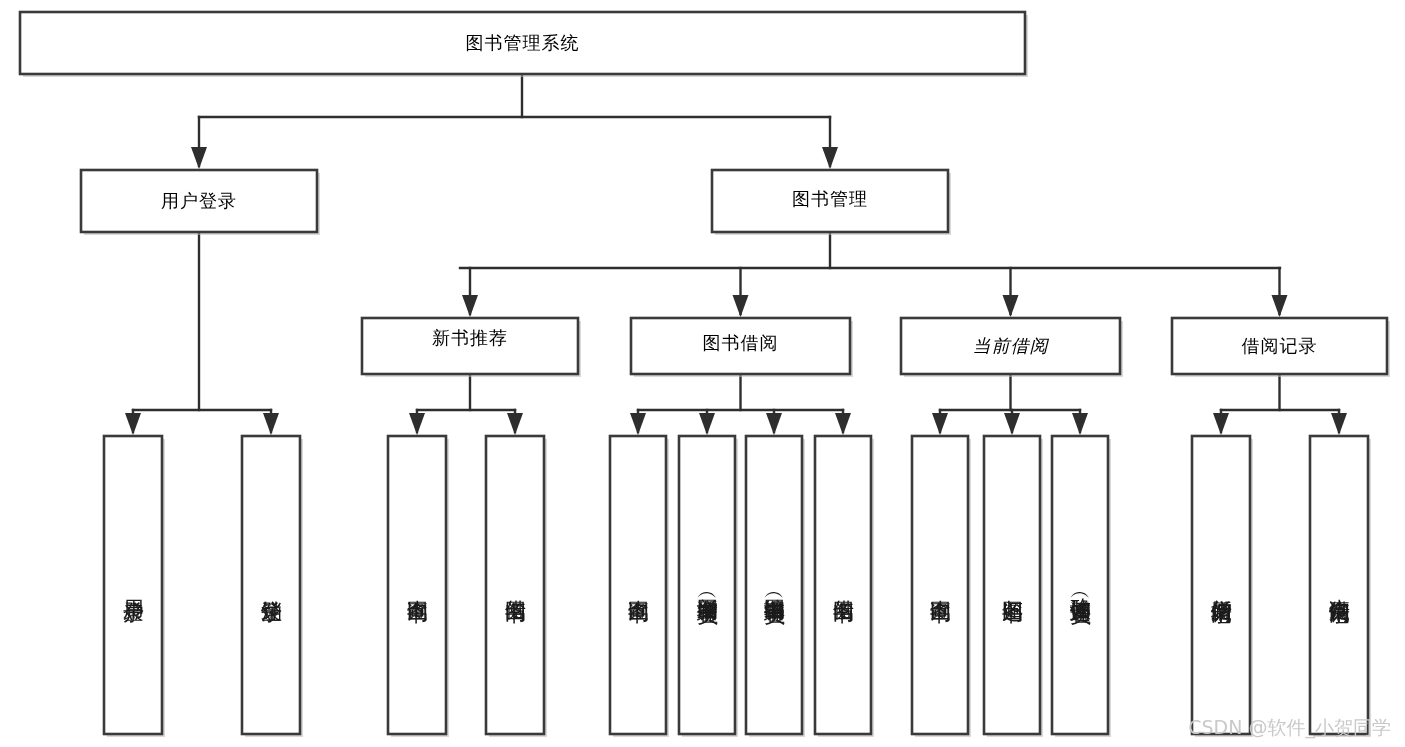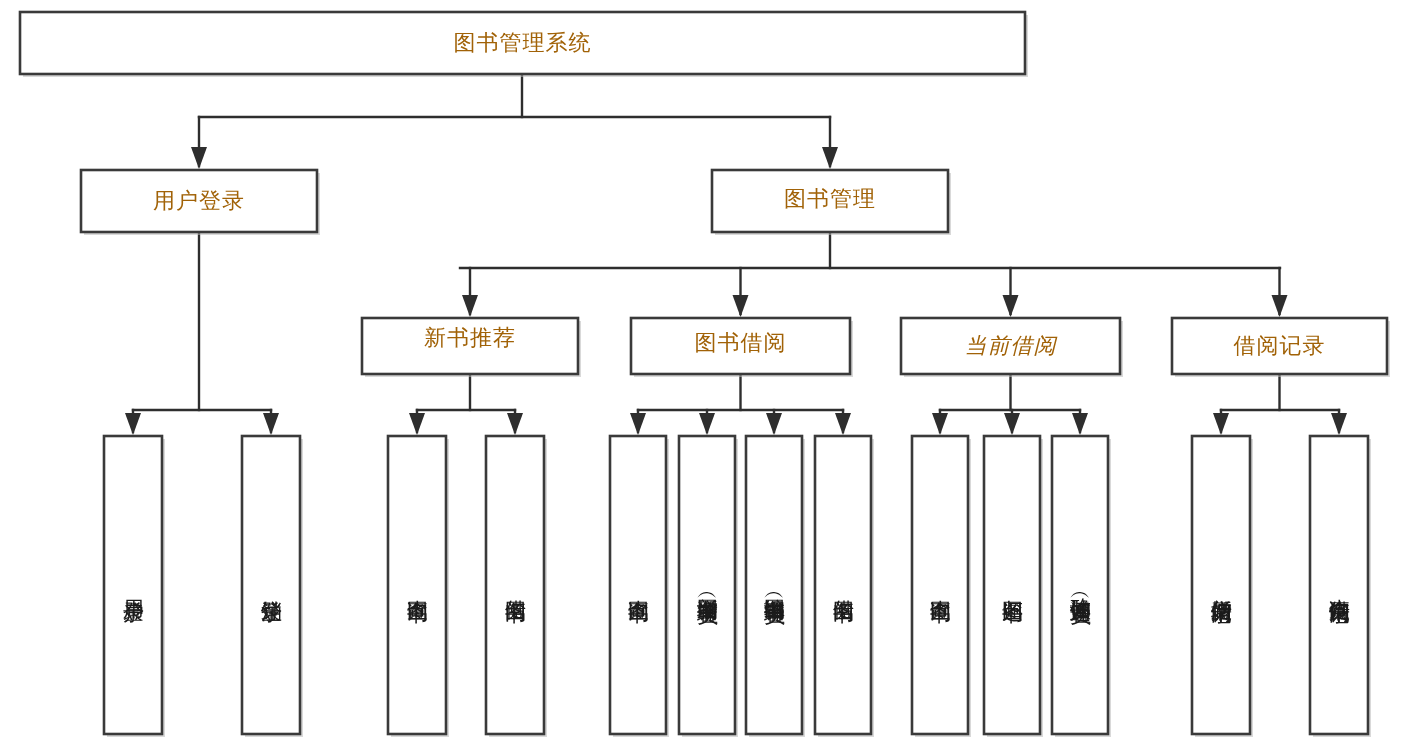--- a/index.html
+++ b/index.html
@@ -58,22 +58,22 @@
     letter-spacing: 1px;
     white-space: nowrap;
     pointer-events: none;
   }
   .hlabel-wrap {
     position: absolute;
     display: flex;
     align-items: center;
     justify-content: center;
     font-family: "DejaVu Sans", "Liberation Sans", sans-serif;
-    font-size: 22px;
-    color: #a16207;
+    font-size: 18px;
+    color: #000000;
     letter-spacing: 1px;
     white-space: nowrap;
     pointer-events: none;
   }
   #watermark {
     position: absolute;
     right: 14px;
     bottom: 6px;
     font-family: "DejaVu Sans", "Liberation Sans", sans-serif;
     font-size: 19px;
@@ -199,13 +199,14 @@
       <div class="vlabel-wrap" style="left: 610px; top: 436px; width: 56px; height: 298px;">查询图书</div>
       <div class="vlabel-wrap" style="left: 679px; top: 436px; width: 56px; height: 298px;">新增图书（管理员）</div>
       <div class="vlabel-wrap" style="left: 746px; top: 436px; width: 56px; height: 298px;">编辑图书（管理员）</div>
       <div class="vlabel-wrap" style="left: 815px; top: 436px; width: 56px; height: 298px;">借阅图书</div>
       <div class="vlabel-wrap" style="left: 912px; top: 436px; width: 56px; height: 298px;">查询图书</div>
       <div class="vlabel-wrap" style="left: 984px; top: 436px; width: 56px; height: 298px;">归还图书</div>
       <div class="vlabel-wrap" style="left: 1052px; top: 436px; width: 56px; height: 298px;">确认归还（管理员）</div>
       <div class="vlabel-wrap" style="left: 1192px; top: 436px; width: 58px; height: 298px;">新增借阅记录</div>
       <div class="vlabel-wrap" style="left: 1310px; top: 436px; width: 58px; height: 298px;">查询借阅记录</div>
     </div>
+  <div id="watermark">CSDN @软件_小贺同学</div>
 </div>
 
 </body></html>

